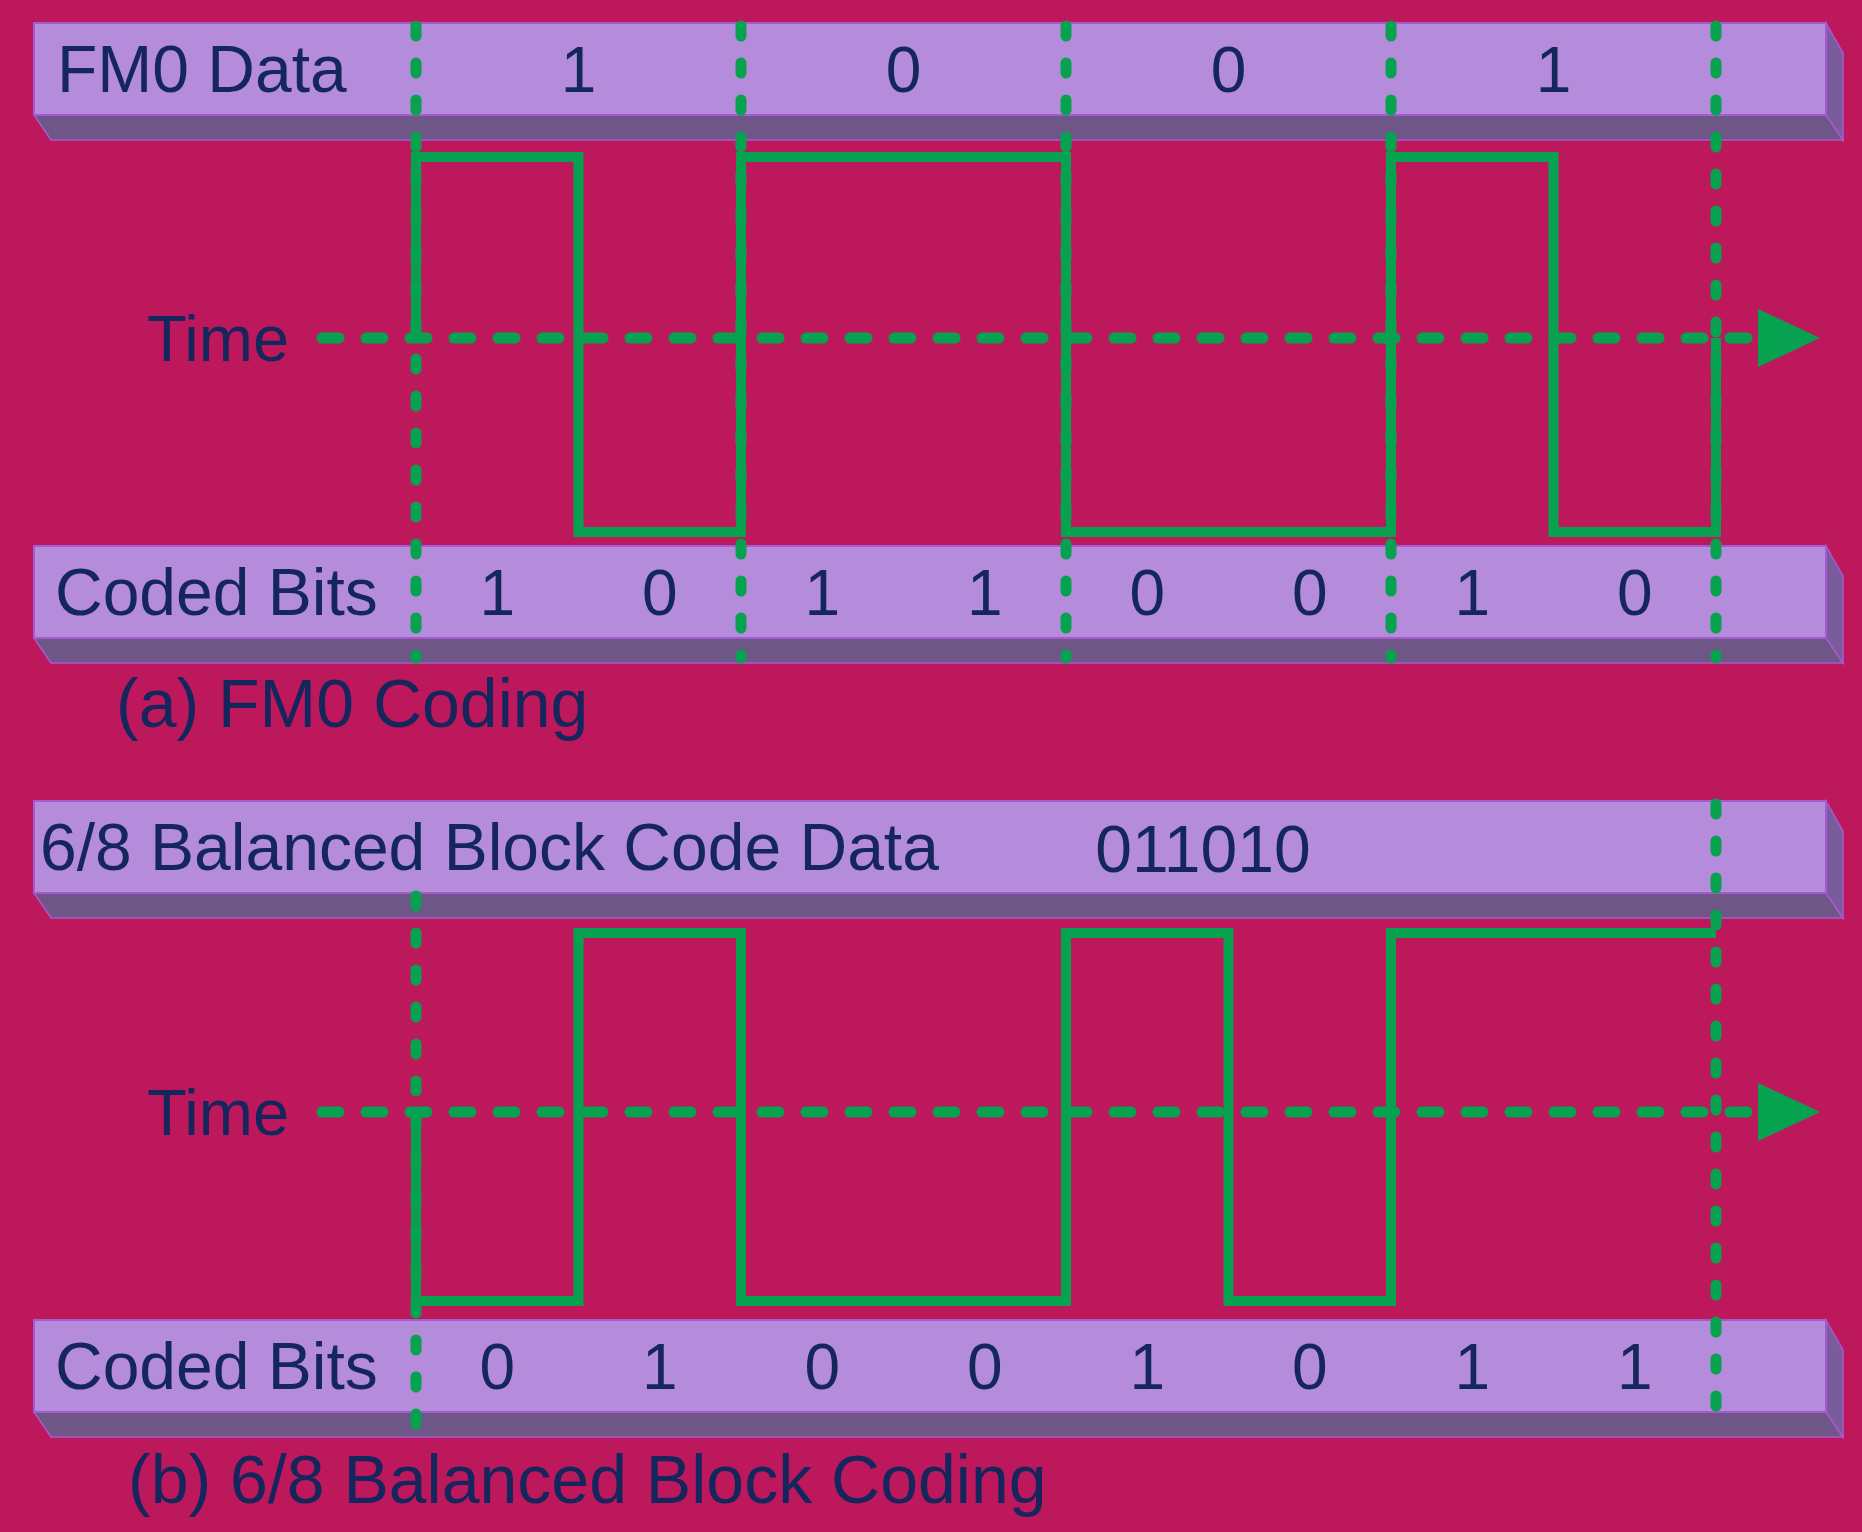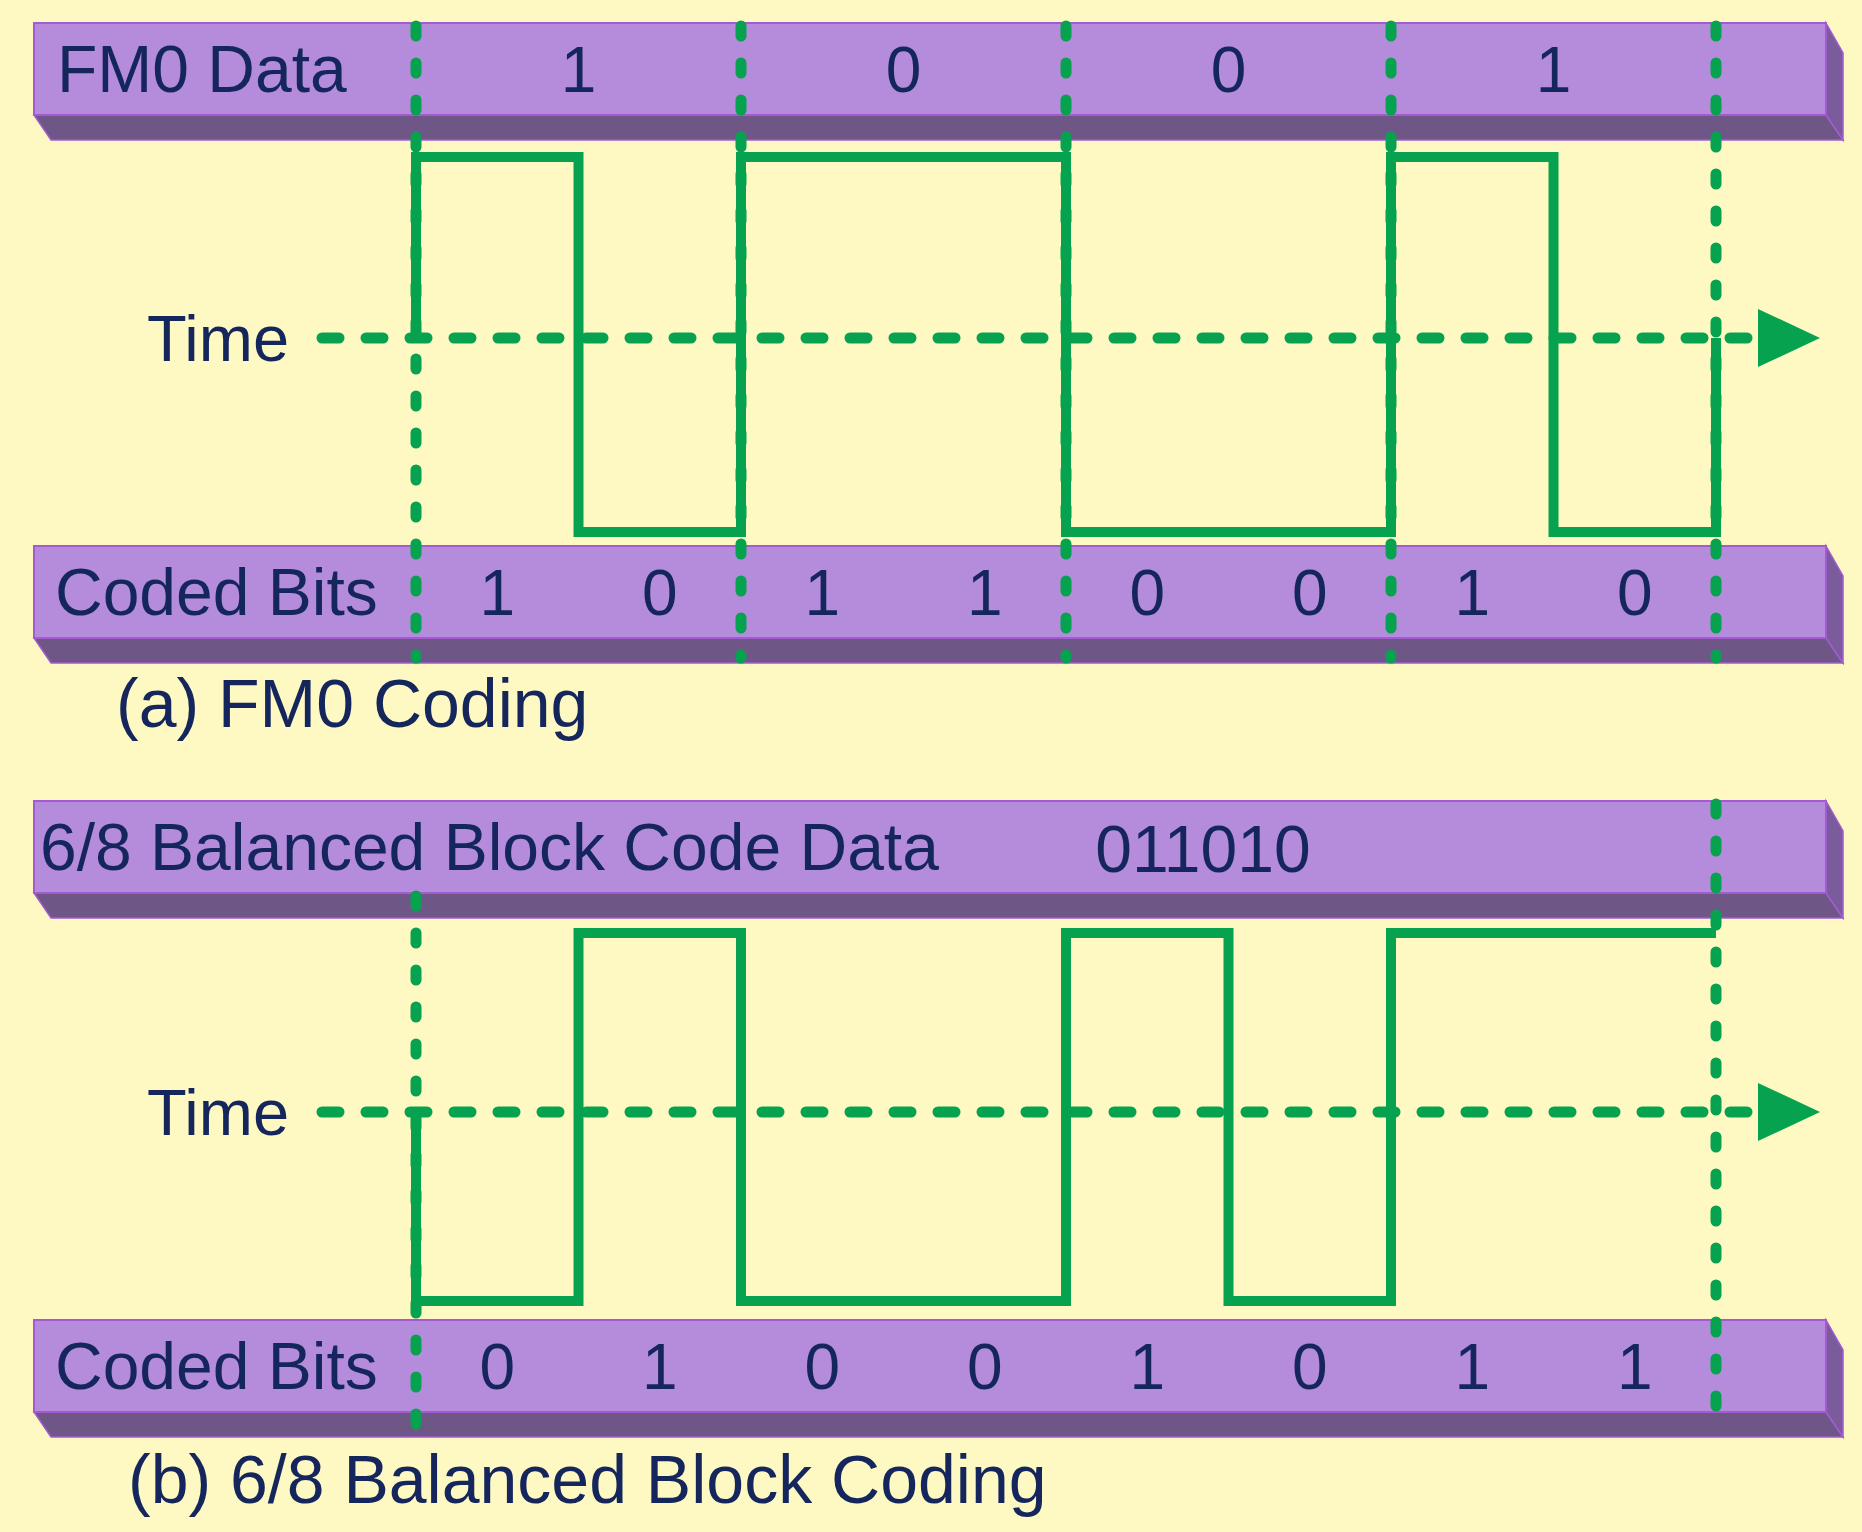--- a/index.html
+++ b/index.html
@@ -1,16 +1,16 @@
 <!DOCTYPE html>
 <html><head>
 <meta charset="utf-8">
 <style>
   html,body{margin:0;padding:0;background:#ffffff;}
-  .stage{width:1862px;height:1532px;position:relative;background:#fef9c3;}
+  .stage{width:1862px;height:1532px;position:relative;background:#be185d;}
   svg{display:block;font-family:"Liberation Sans", sans-serif;}
   .bar-face{fill:#b58cdc;stroke:#a55ad2;stroke-width:2;}
   .bar-shadow{fill:#6e5787;stroke:#a55ad2;stroke-width:1.5;}
   .bar-side{fill:#7a5c9c;stroke:#a55ad2;stroke-width:1.5;}
   .navy-label{fill:#14265c;font-size:66px;}
   .navy-caption{fill:#14265c;font-size:68px;}
   .bit{fill:#14265c;font-size:64px;text-anchor:middle;}
   .value-text{fill:#14265c;font-size:66px;text-anchor:middle;}
   .time-text{fill:#14265c;font-size:65px;}
   .vdash{stroke:#06a24f;stroke-width:11;stroke-linecap:round;stroke-dasharray:10 27;fill:none;}

